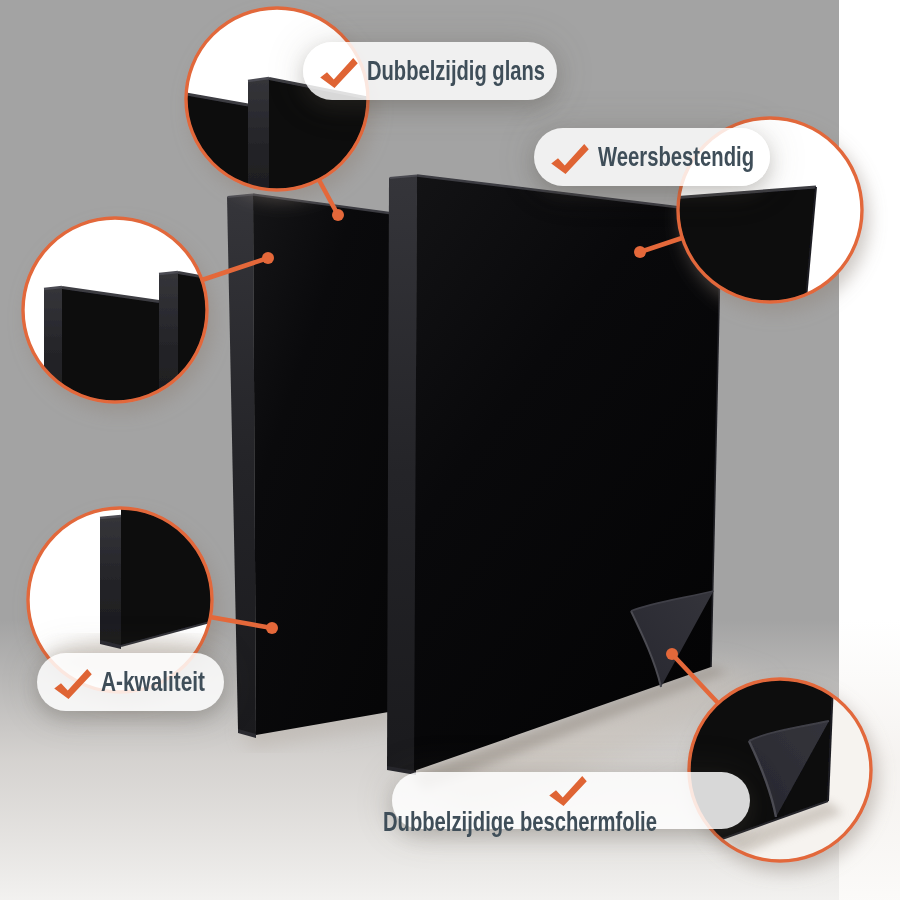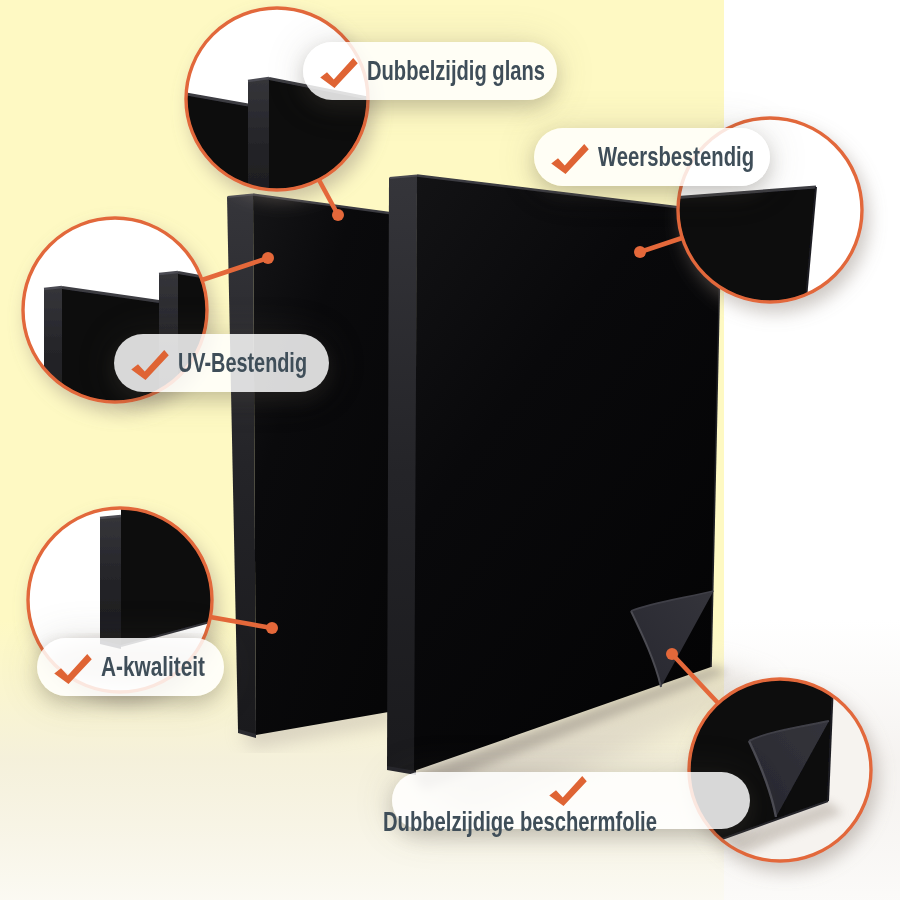--- a/index.html
+++ b/index.html
@@ -1,18 +1,18 @@
 <!DOCTYPE html>
 <html><head>
 <meta charset="utf-8">
 <style>
   html,body{margin:0;padding:0;}
   body{width:900px;height:900px;overflow:hidden;background:#ffffff;
        font-family:"Liberation Sans","DejaVu Sans",sans-serif;}
-  .stage{position:relative;width:724px;height:900px;background:#fef9c3;}
+  .stage{position:relative;width:839px;height:900px;background:#a3a3a3;}
   .scene-svg{position:absolute;left:0;top:0;}
   .pill{position:absolute;display:flex;align-items:center;
         background:rgba(255,255,255,0.84);border-radius:29px;
         box-shadow:0 8px 18px rgba(70,62,55,0.22), 0 2px 40px rgba(95,86,78,0.18);
         padding:0 14px 0 17px;box-sizing:border-box;}
   .pill .check{flex:0 0 auto;margin-right:9px;margin-top:4px;}
   .pill .txt{font-weight:bold;color:#3f4e59;font-size:28px;white-space:nowrap;
              transform-origin:left center;letter-spacing:0px;}
 </style>
 </head>
@@ -197,28 +197,22 @@
   <span class="txt" style="transform: scaleX(0.7196);">Dubbelzijdig glans</span>
 </div>
 
 <div class="pill" style="left:534px;top:128px;width:236px;height:58px;">
   <svg class="check" width="38" height="30" viewBox="0 0 100 80">
     <polygon points="0,52 18,38 36,57 88,0 100,14 38,80" fill="#df6434"></polygon>
   </svg>
   <span class="txt" style="transform: scaleX(0.723);">Weersbestendig</span>
 </div>
 
-<div class="pill" style="left:114px;top:334px;width:215px;height:58px;">
-  <svg class="check" width="38" height="30" viewBox="0 0 100 80">
-    <polygon points="0,52 18,38 36,57 88,0 100,14 38,80" fill="#df6434"></polygon>
-  </svg>
-  <span class="txt" style="transform: scaleX(0.7087);">UV-Bestendig</span>
-</div>
-
-<div class="pill" style="left:37px;top:638px;width:187px;height:58px;">
+
+<div class="pill" style="left:37px;top:653px;width:187px;height:58px;">
   <svg class="check" width="38" height="30" viewBox="0 0 100 80">
     <polygon points="0,52 18,38 36,57 88,0 100,14 38,80" fill="#df6434"></polygon>
   </svg>
   <span class="txt" style="transform: scaleX(0.7427);">A-kwaliteit</span>
 </div>
 
 <div class="pill" style="left:392px;top:772px;width:358px;height:57px;flex-direction:column;">
   <svg class="check" width="38" height="30" viewBox="0 0 100 80">
     <polygon points="0,52 18,38 36,57 88,0 100,14 38,80" fill="#df6434"></polygon>
   </svg>

